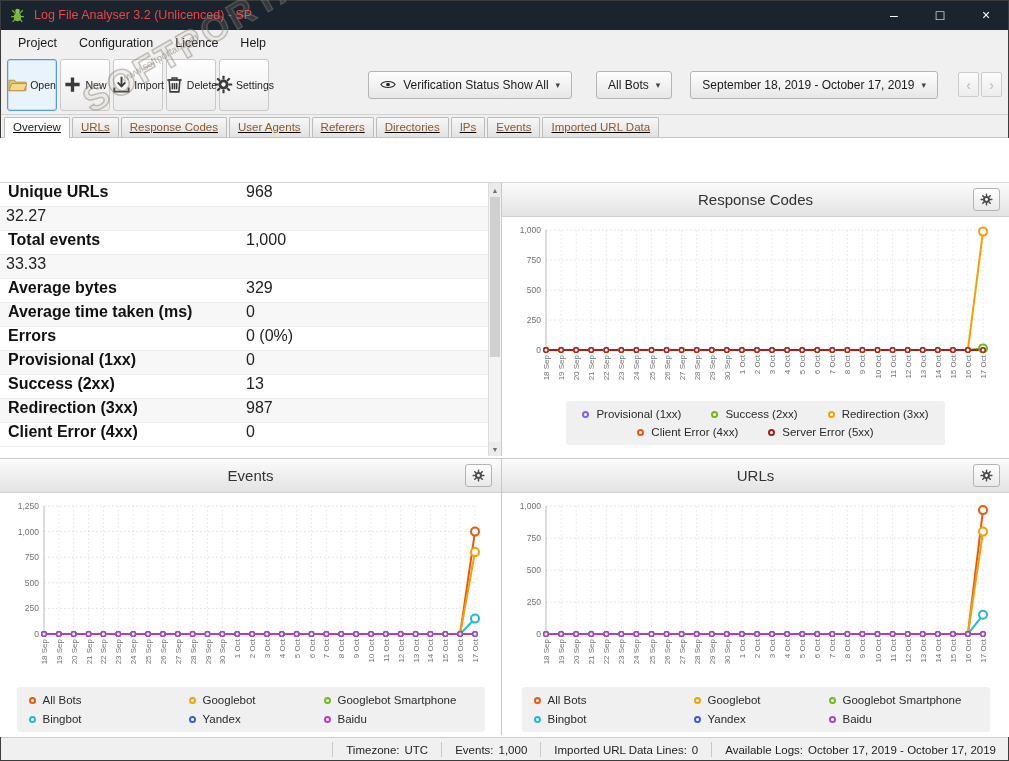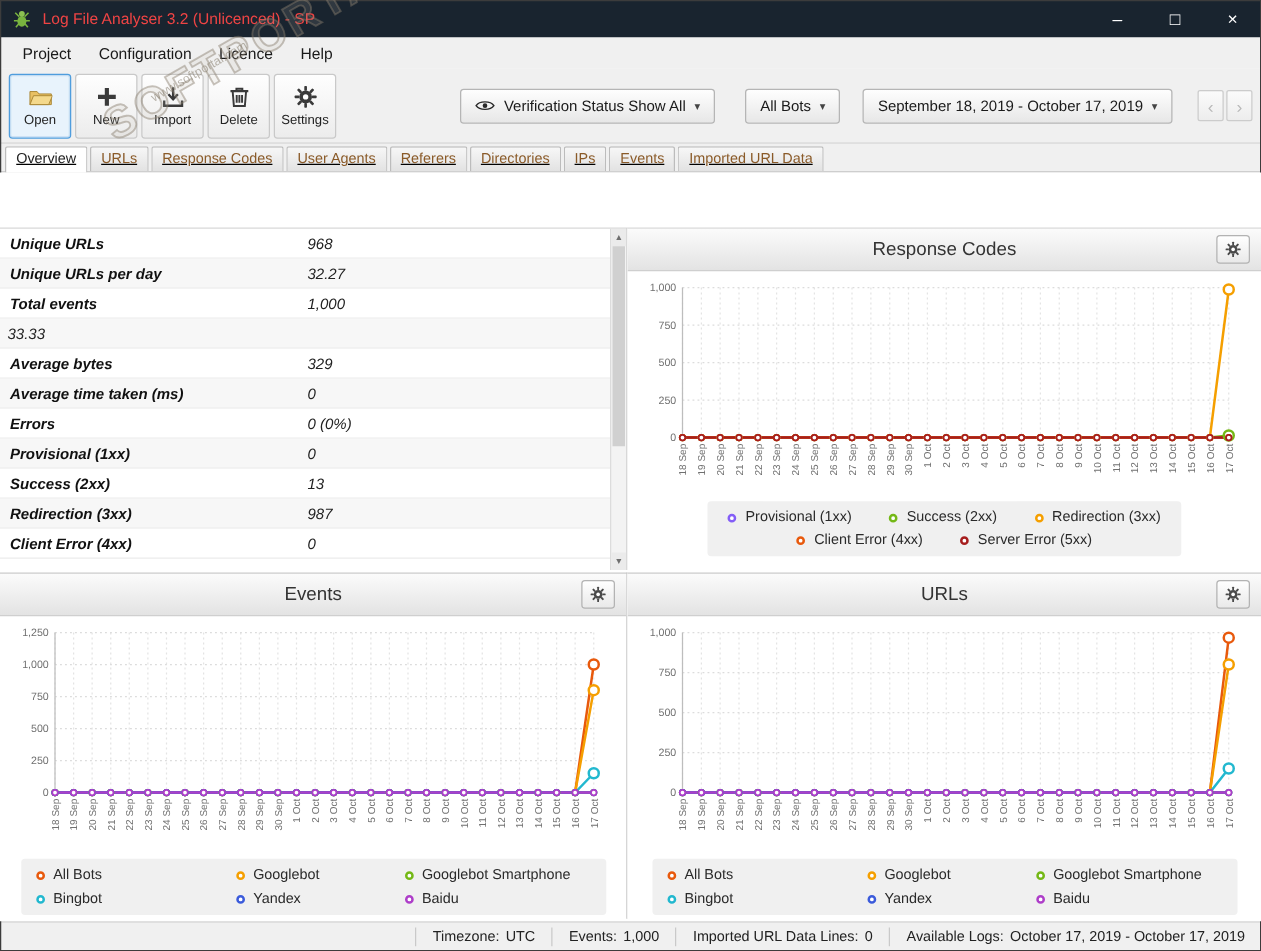--- a/index.html
+++ b/index.html
@@ -18,21 +18,21 @@
   .win-controls { margin-left:auto; display:flex; height:100%; }
   .win-btn { width:46px; height:100%; display:flex; align-items:center; justify-content:center; color:#fff; font-size:14px; background:none; border:none; }
 
   
   .menubar { height:25px; background:#f0f0f0; display:flex; align-items:center; padding-left:7px; font-size:12.5px; color:#1a1a1a; }
   .menu-item { padding:3px 11px; }
 
   
   .toolbar { height:60px; background:#f0f0f0; border-bottom:1px solid #d2d2d2; display:flex; align-items:center; padding:0 7px; }
   .tool-buttons { display:flex; }
-  .tool-btn { width:50px; height:52px; display:flex; flex-direction:column; align-items:center; justify-content:center; gap:3px;
+  .tool-btn { width:50px; height:52px; display:flex; align-items:center; justify-content:center; gap:3px;
     font-size:10.5px; color:#222; border:1px solid #c9c9c9; border-radius:3px;
     background:linear-gradient(#fefefe,#ececec); margin-right:3px; }
   .tool-btn.selected { border-color:#4f9ddd; background:#e8f3fc; box-shadow:inset 0 0 0 1px #c3dcf2; }
   .tb-icon svg { width:19px; height:19px; display:block; }
   .toolbar-right { margin-left:auto; display:flex; align-items:center; }
   .dropdown { height:28px; display:inline-flex; align-items:center; gap:7px; padding:0 11px; font-size:12px; color:#1a1a1a;
     background:linear-gradient(#fefefe,#e7e7e7); border:1px solid #b5b5b5; border-radius:3px; white-space:nowrap; }
   .dd-eye svg { width:16px; height:11px; display:block; }
   .caret { font-size:9px; color:#444; }
   .dd-verification { margin-right:24px; }
@@ -50,21 +50,21 @@
   
   .content { position:relative; height:599px; background:#fff; }
   .quad { position:absolute; overflow:hidden; background:#fff; }
   #quad-table   { left:0;     top:44px;  width:502px; height:274px; border-top:1px solid #d8d8d8; border-right:1px solid #c9c9c9; }
   #panel-response { left:502px; top:44px;  width:507px; height:274px; border-top:1px solid #d8d8d8; }
   #panel-events { left:0;     top:320px; width:502px; height:277px; border-top:1px solid #c9c9c9; border-right:1px solid #c9c9c9; }
   #panel-urls   { left:502px; top:320px; width:507px; height:277px; border-top:1px solid #c9c9c9; }
 
   
   .stats-table { position:absolute; left:0; top:0; right:13px; bottom:0; }
-  .stat-row { display:flex; height:24px; align-items:center; border-bottom:1px solid #ececec; font-size:12px; background:#fff;font-style:italic; }
+  .stat-row { display:flex; height:24px; border-bottom:1px solid #ececec; font-size:16px; background:#fff; }
   .stat-row:nth-child(even) { background:#f7f7f7; }
   .stat-label { width:240px; padding-left:8px; font-weight:bold; color:#111; }
   .stat-value { padding-left:6px; color:#222; }
   .v-scrollbar { position:absolute; right:0; top:0; bottom:0; width:13px; background:#f3f3f3; border-left:1px solid #dcdcdc; }
   .sb-arrow { position:absolute; left:0; right:0; height:14px; display:flex; align-items:center; justify-content:center;
     font-size:7px; color:#6f6f6f; background:#ebebeb; border:none; }
   .sb-up { top:0; } .sb-down { bottom:0; }
   .sb-thumb { position:absolute; top:14px; left:1px; right:1px; height:160px; background:#d0d0d0; }
 
   
@@ -223,21 +223,20 @@
   </div>
 
 <div class="content">
   <div class="quad" id="quad-table">
     <div class="stats-table" id="statsTable">
         <div class="stat-row">
        <div class="stat-label">Unique URLs</div>
        <div class="stat-value">968</div>
      </div>
         <div class="stat-row">
-       <div class="stat-label">Unique URLs per day</div>
        <div class="stat-value">32.27</div>
      </div>
         <div class="stat-row">
        <div class="stat-label">Total events</div>
        <div class="stat-value">1,000</div>
      </div>
         <div class="stat-row">
        <div class="stat-value">33.33</div>
      </div>
         <div class="stat-row">

